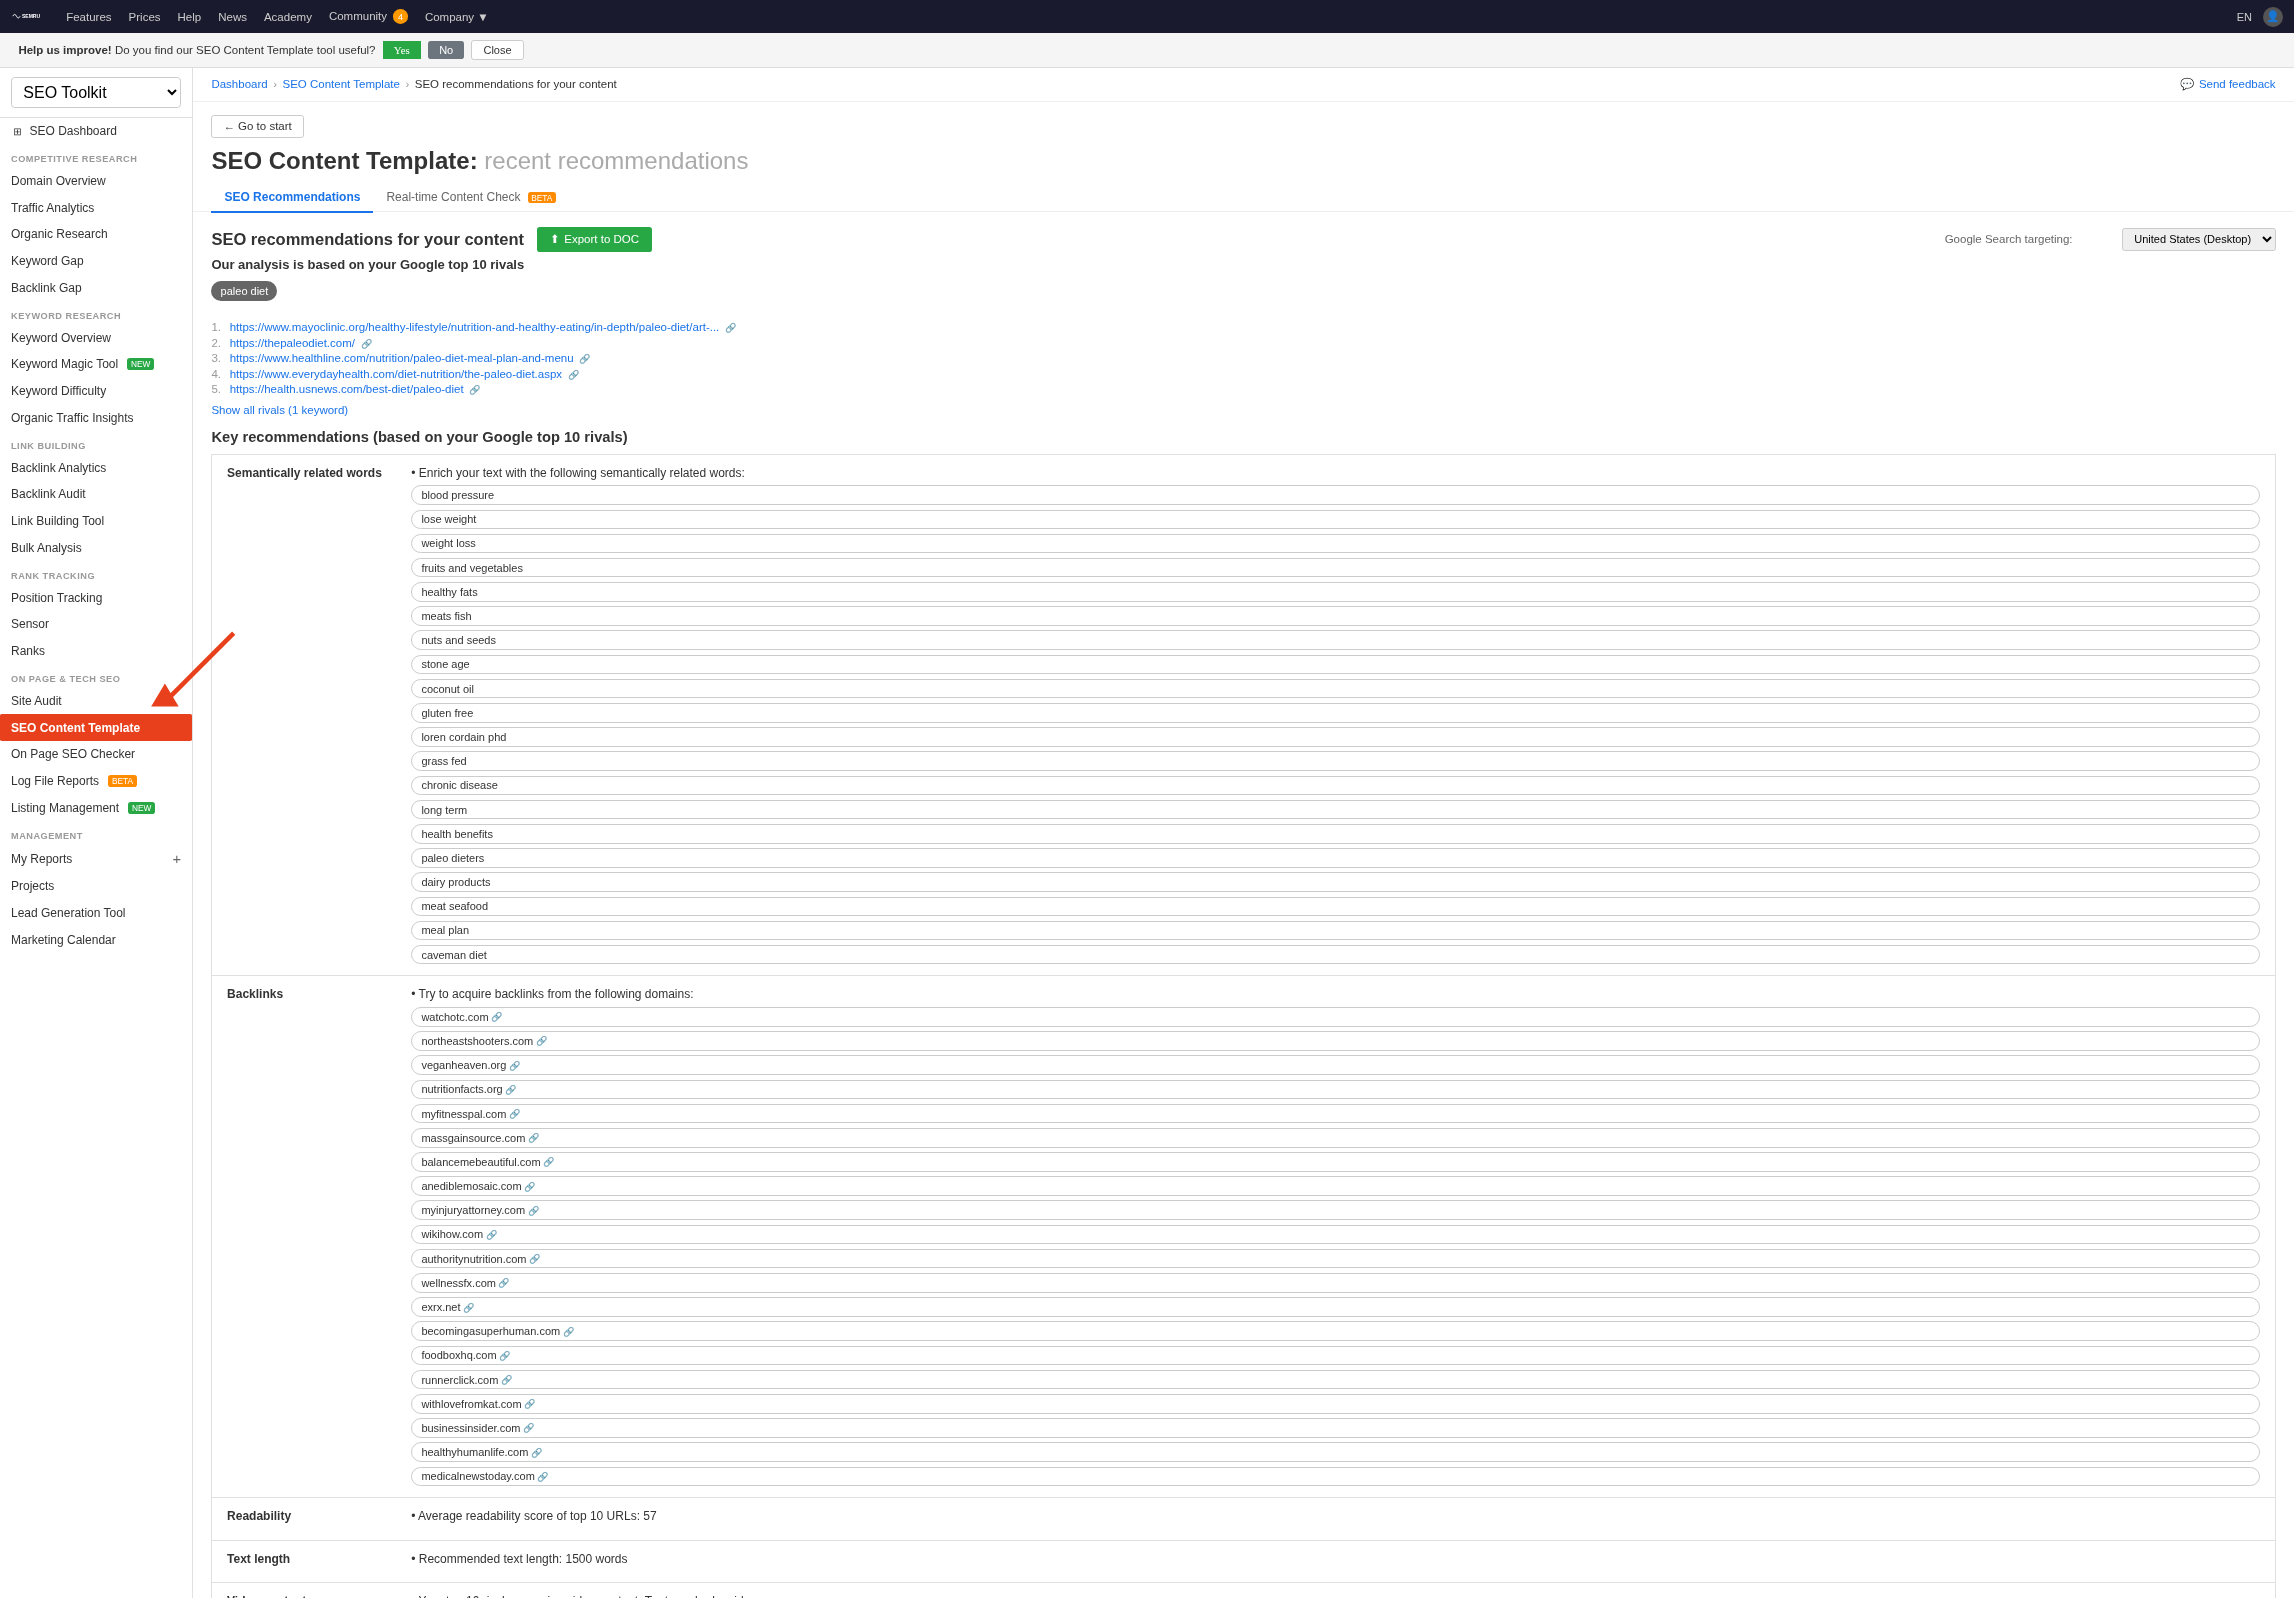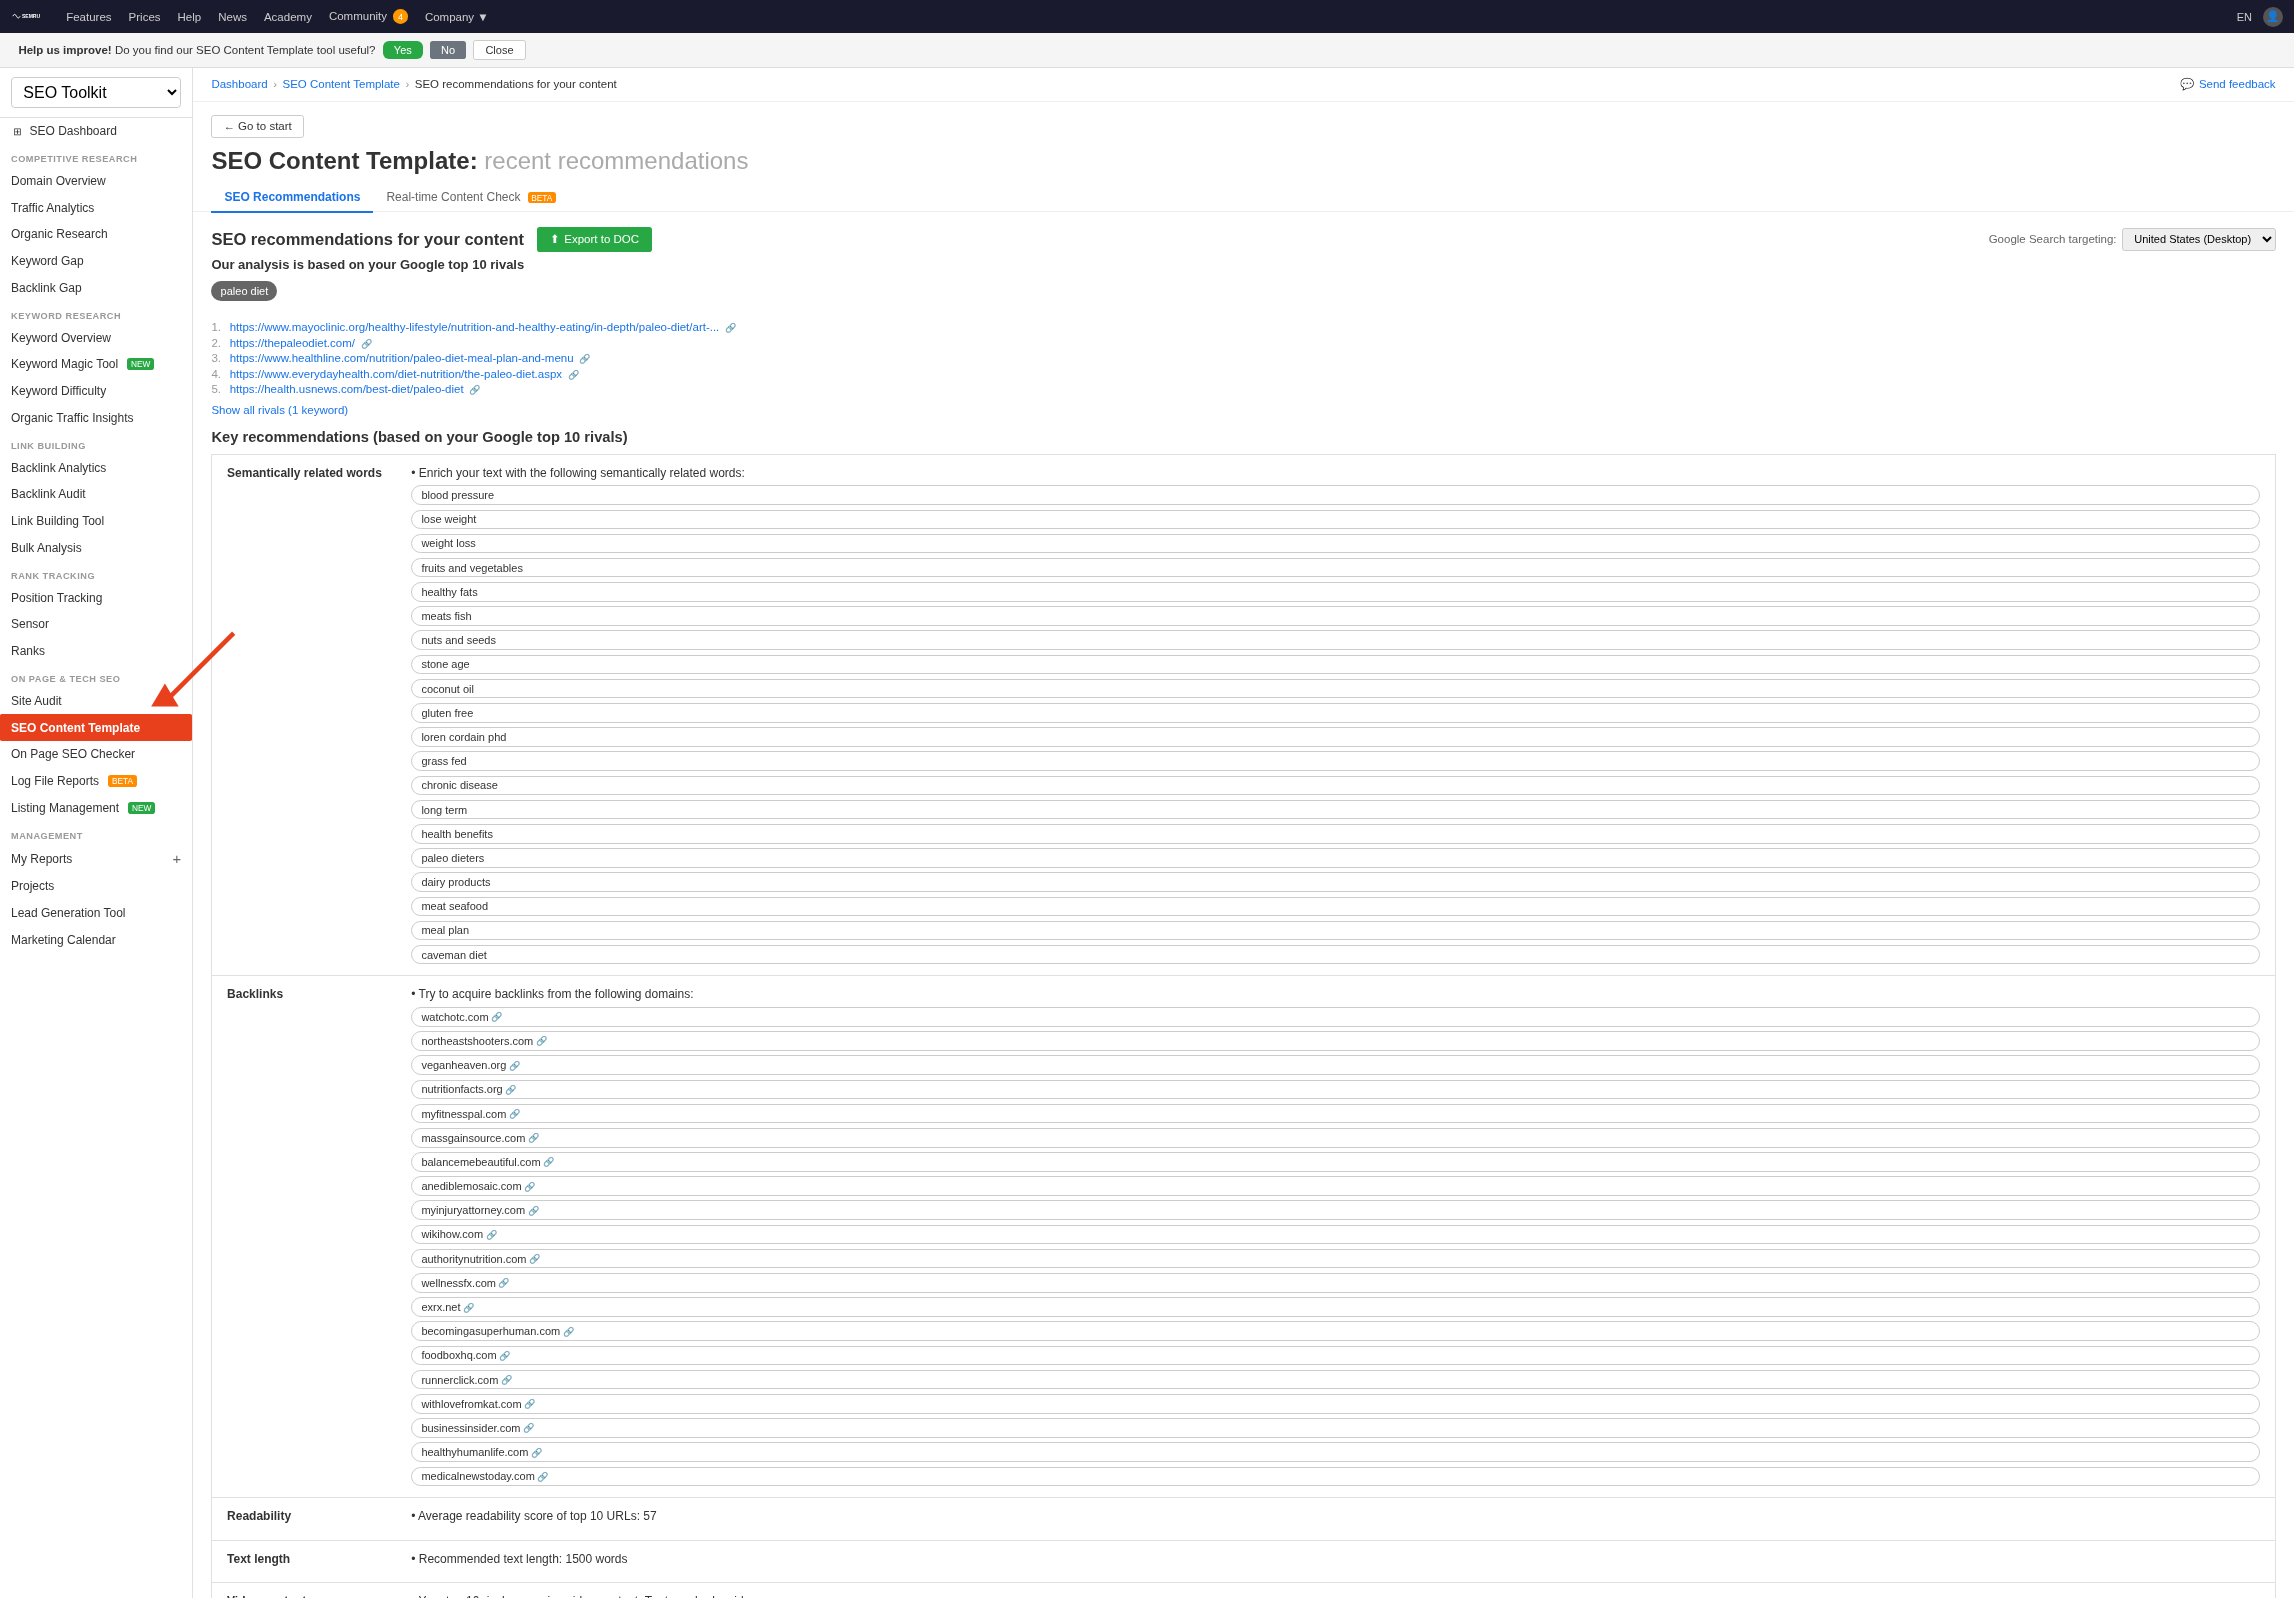--- a/index.html
+++ b/index.html
@@ -12,21 +12,21 @@
     .top-nav a { color: #ccc; text-decoration: none; font-size: 11.5px; }
     .top-nav .community-badge { position: relative; }
     .top-nav .badge { background: #f90; color: #fff; border-radius: 50%; font-size: 9.2px; width: 14.7px; height: 14.7px; display: inline-flex; align-items: center; justify-content: center; margin-left: 2.8px; }
     .top-nav .right { margin-left: auto; display: flex; align-items: center; gap: 11px; }
     .top-nav .lang { color: #ccc; font-size: 11px; }
     .top-nav .user-icon { width: 20px; height: 20px; border-radius: 50%; background: #555; display: flex; align-items: center; justify-content: center; color: #ccc; font-size: 11px; }
 
     
     .notification-bar { background: #f5f5f5; border-bottom: 0.9px solid #ddd; padding: 7.3px 18.4px; display: flex; align-items: center; gap: 7.3px; font-size: 11.5px; flex-shrink: 0; }
     .notification-bar .help-text strong { font-weight: bold; }
-    .btn-yes { background: #28a745; color: #fff; border: none; border-radius: 6px; padding: 2.8px 11px; font-size: 11px; cursor: pointer; }
+    .btn-yes { background: #28a745; color: #fff; border: none; border-radius: 0; padding: 2.8px 11px; font-size: 11px; cursor: pointer; font-family: Liberation Serif, serif; }
     .btn-no { background: #6c757d; color: #fff; border: none; border-radius: 2.8px; padding: 2.8px 11px; font-size: 11px; cursor: pointer; text-align: right; }
     .btn-close { background: #fff; color: #333; border: 0.9px solid #ccc; border-radius: 2.8px; padding: 2.8px 11px; font-size: 11px; cursor: pointer; }
 
     
     .main-layout { display: flex; flex: 1; overflow: hidden; }
 
     
     .sidebar { width: 193px; background: #fff; border-right: 0.9px solid #e0e0e0; overflow-y: auto; flex-shrink: 0; }
     .sidebar-toolkit { padding: 9.2px 11px; border-bottom: 0.9px solid #e0e0e0; }
     .sidebar-toolkit select { width: 100%; padding: 4.6px 7.3px; border: 0.9px solid #ccc; border-radius: 3.7px; font-size: 16px; background: #fff; cursor: pointer; }
@@ -61,21 +61,21 @@
     .tab .badge-beta { background: #ff8c00; color: #fff; font-size: 8.3px; padding: 0.9px 3.7px; border-radius: 2.8px; margin-left: 3.7px; }
 
     
     .main-content { padding: 14.7px 18.4px; }
 
     
     .section-header { display: flex; align-items: center; justify-content: space-between; margin-bottom: 5.5px; }
     .section-title { font-size: 16.5px; font-weight: bold; color: #333; }
     .export-btn { background: #28a745; color: #fff; border: none; border-radius: 2.8px; padding: 5.5px 13px; font-size: 11.5px; cursor: pointer; display: flex; align-items: center; gap: 4.6px; }
     .google-targeting { display: flex; align-items: center; gap: 5.5px; font-size: 11.5px; color: #666; }
-    .google-targeting select { padding: 3.7px 7.3px; border: 0.9px solid #ccc; border-radius: 2.8px; font-size: 11px; }
+    .google-targeting select { padding: 3.7px 7.3px; border: 0.9px solid #ccc; border-radius: 2.8px; font-size: 11px; margin-left: 44px; }
 
     .analysis-text { font-size: 13px; font-weight: bold; margin-bottom: 9.2px; color: #333; }
 
     
     .keyword-tag { display: inline-flex; align-items: center; background: #666; color: #fff; padding: 3.7px 9.2px; border-radius: 18.4px; font-size: 11px; margin-bottom: 9.2px; }
 
     
     .rivals-list { list-style: none; padding: 0; margin: 0 0 5.5px; }
     .rivals-list li { padding: 1.8px 0; font-size: 11.5px; color: #555; }
     .rivals-list li .num { color: #999; margin-right: 5.5px; }

